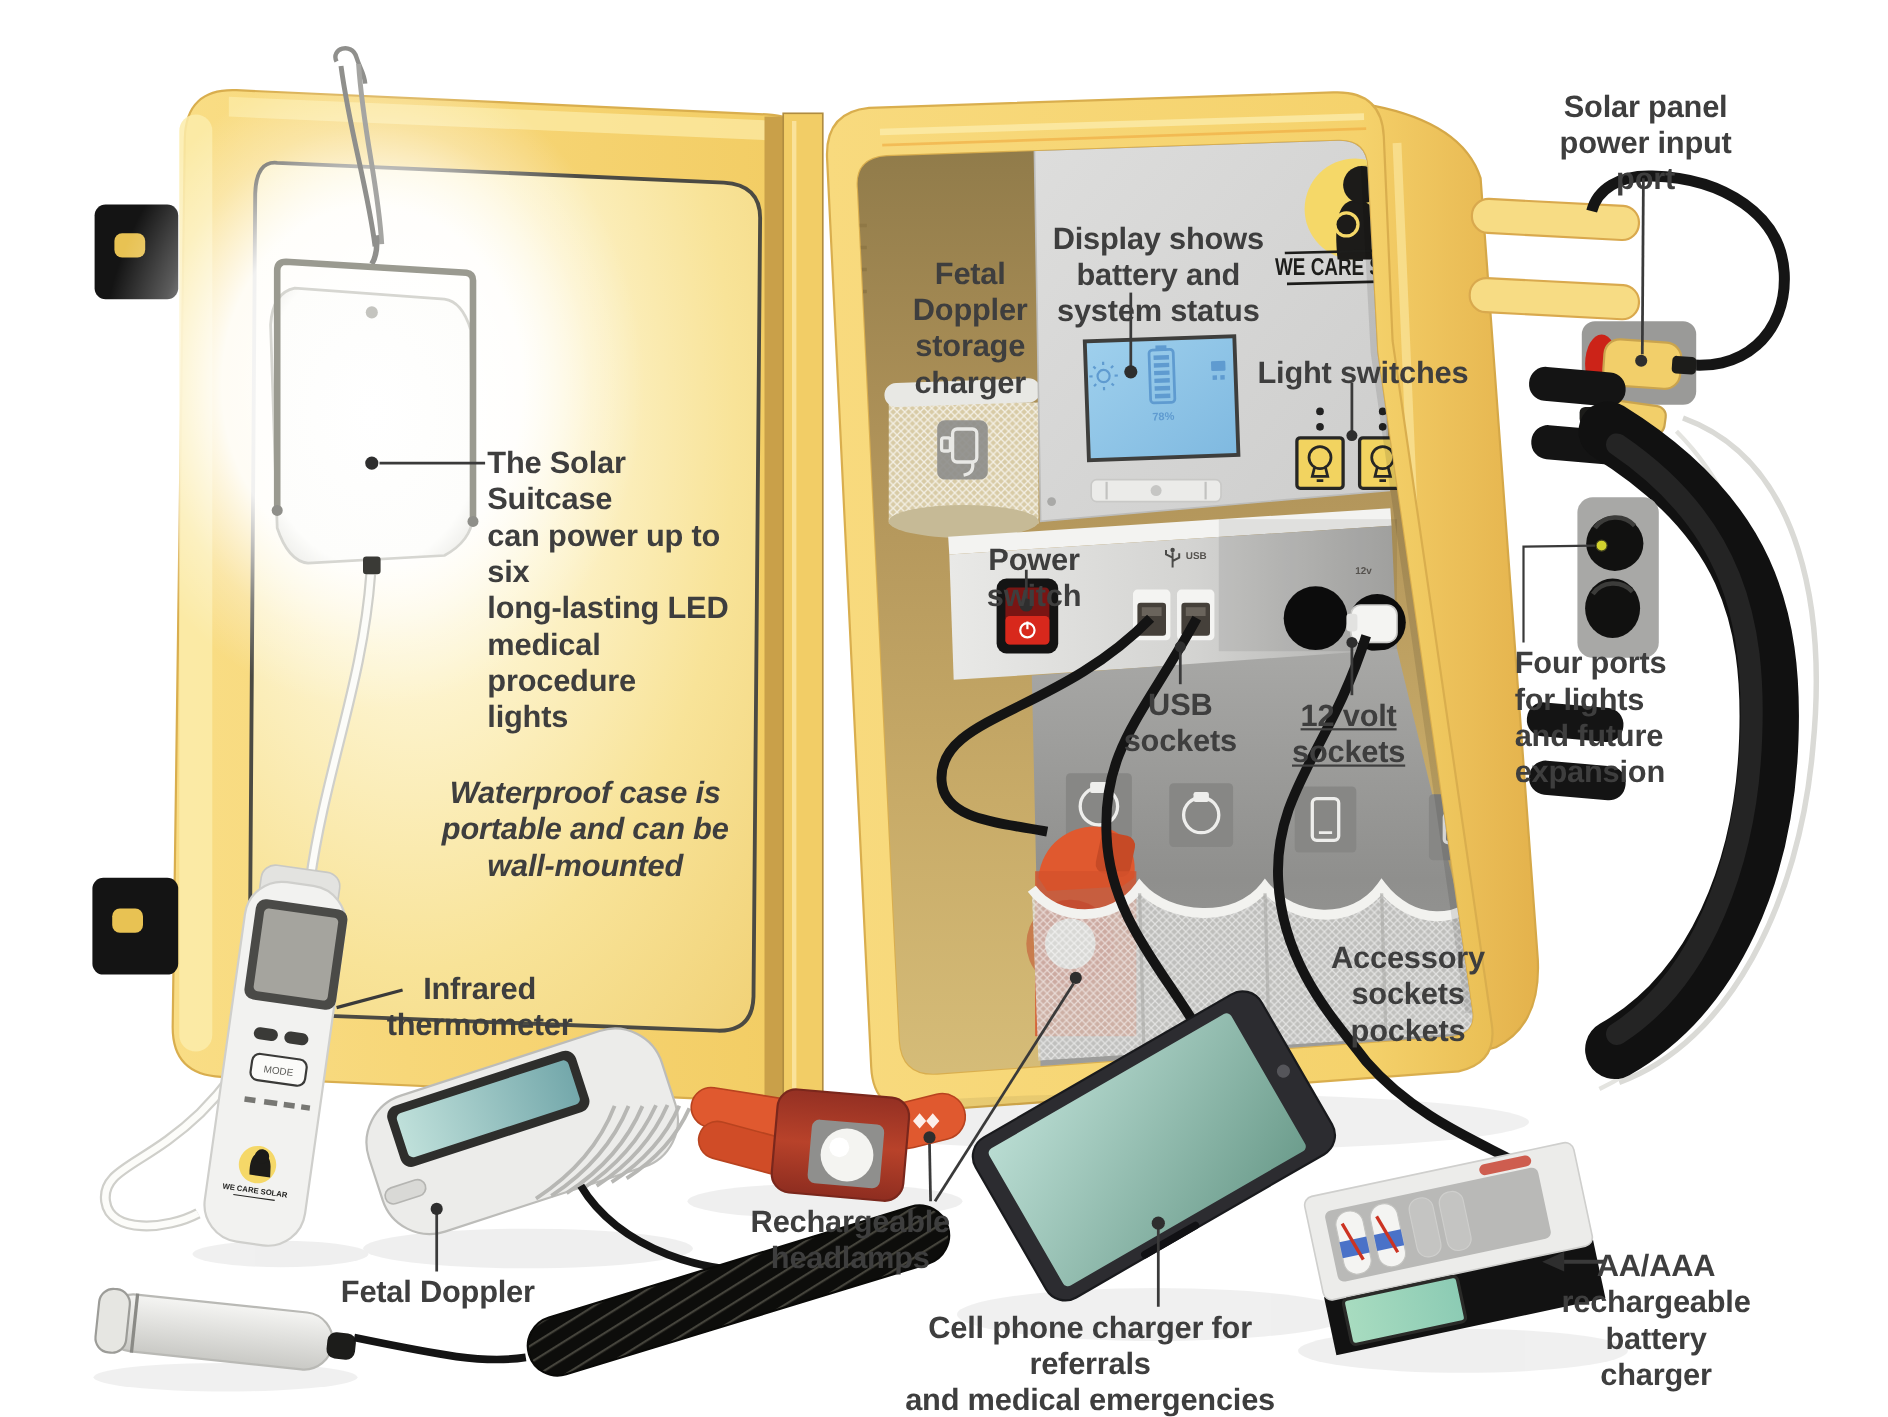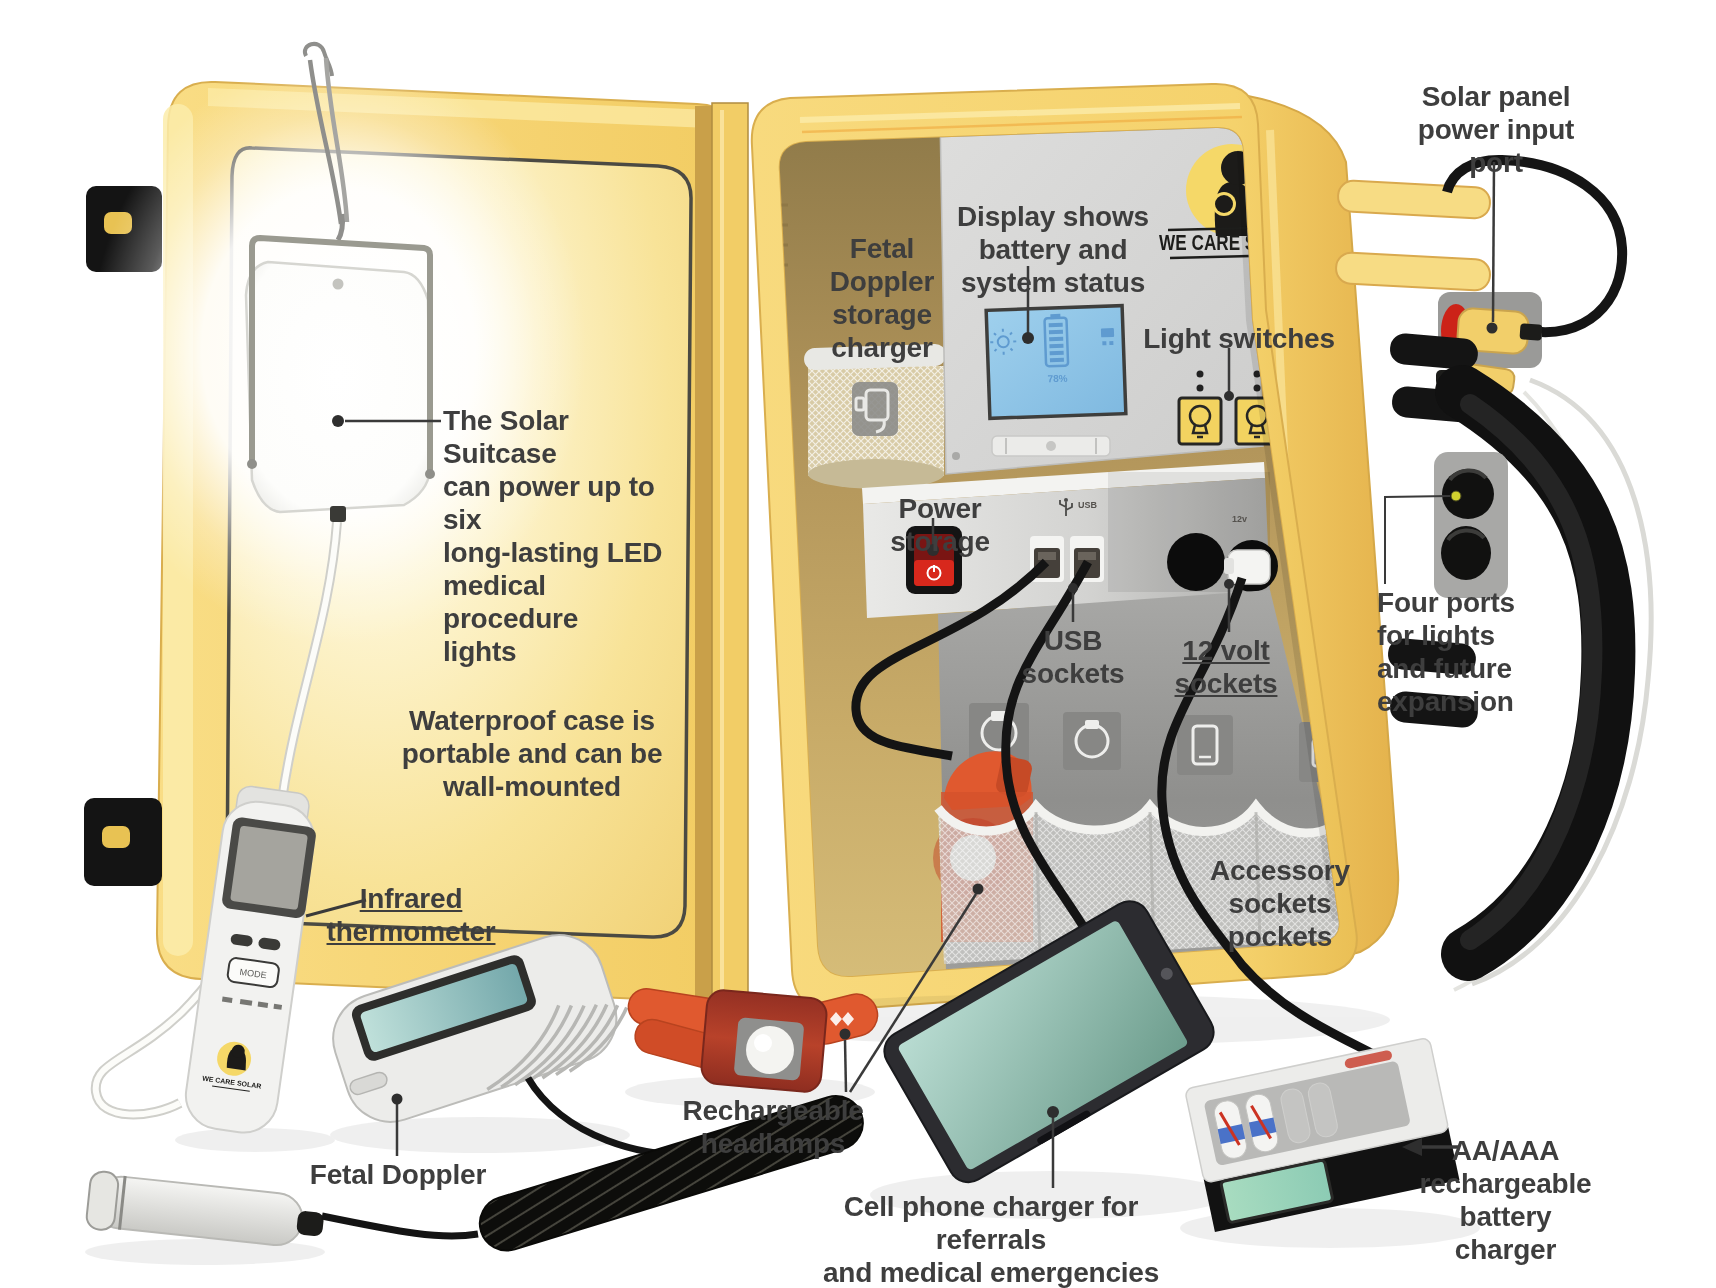--- a/index.html
+++ b/index.html
@@ -487,35 +487,35 @@
     <circle cx="1053" cy="1112" r="6"></circle>
     <polygon points="1402,1147 1422,1138 1422,1156"></polygon>
   </g>
 </svg>
 
 <div class="lbl l" style="left:443px; top:404px; width:230px;">The Solar Suitcase
 can power up to six
 long-lasting LED
 medical procedure
 lights</div>
-<div class="lbl c" style="left:398px; top:704px; width:268px;">Waterproof case is
+<div class="lbl c" style="left:398px; top:704px; width:268px;font-style:italic;">Waterproof case is
 portable and can be
 wall-mounted</div>
-<div class="lbl c" style="left:311px; top:882px; width:200px;text-decoration:underline;">Infrared
+<div class="lbl c" style="left:336px; top:882px; width:200px;">Infrared
 thermometer</div>
 <div class="lbl c" style="left:308px; top:1158px; width:180px;">Fetal Doppler</div>
 <div class="lbl c" style="left:807px; top:232px; width:150px;">Fetal
 Doppler
 storage
 charger</div>
 <div class="lbl c" style="left:948px; top:200px; width:210px;">Display shows
 battery and
 system status</div>
 <div class="lbl c" style="left:1139px; top:322px; width:200px;">Light switches</div>
-<div class="lbl c" style="left:860px; top:492px; width:160px;">Power storage</div>
+<div class="lbl c" style="left:860px; top:492px; width:160px;">Power switch</div>
 <div class="lbl c" style="left:1013px; top:624px; width:120px;">USB
 sockets</div>
 <div class="lbl c" style="left:1156px; top:634px; width:140px;text-decoration:underline;">12 volt
 sockets</div>
 <div class="lbl c" style="left:1205px; top:854px; width:150px;">Accessory
 sockets
 pockets</div>
 <div class="lbl c" style="left:1406px; top:80px; width:180px;">Solar panel
 power input
 port</div>

